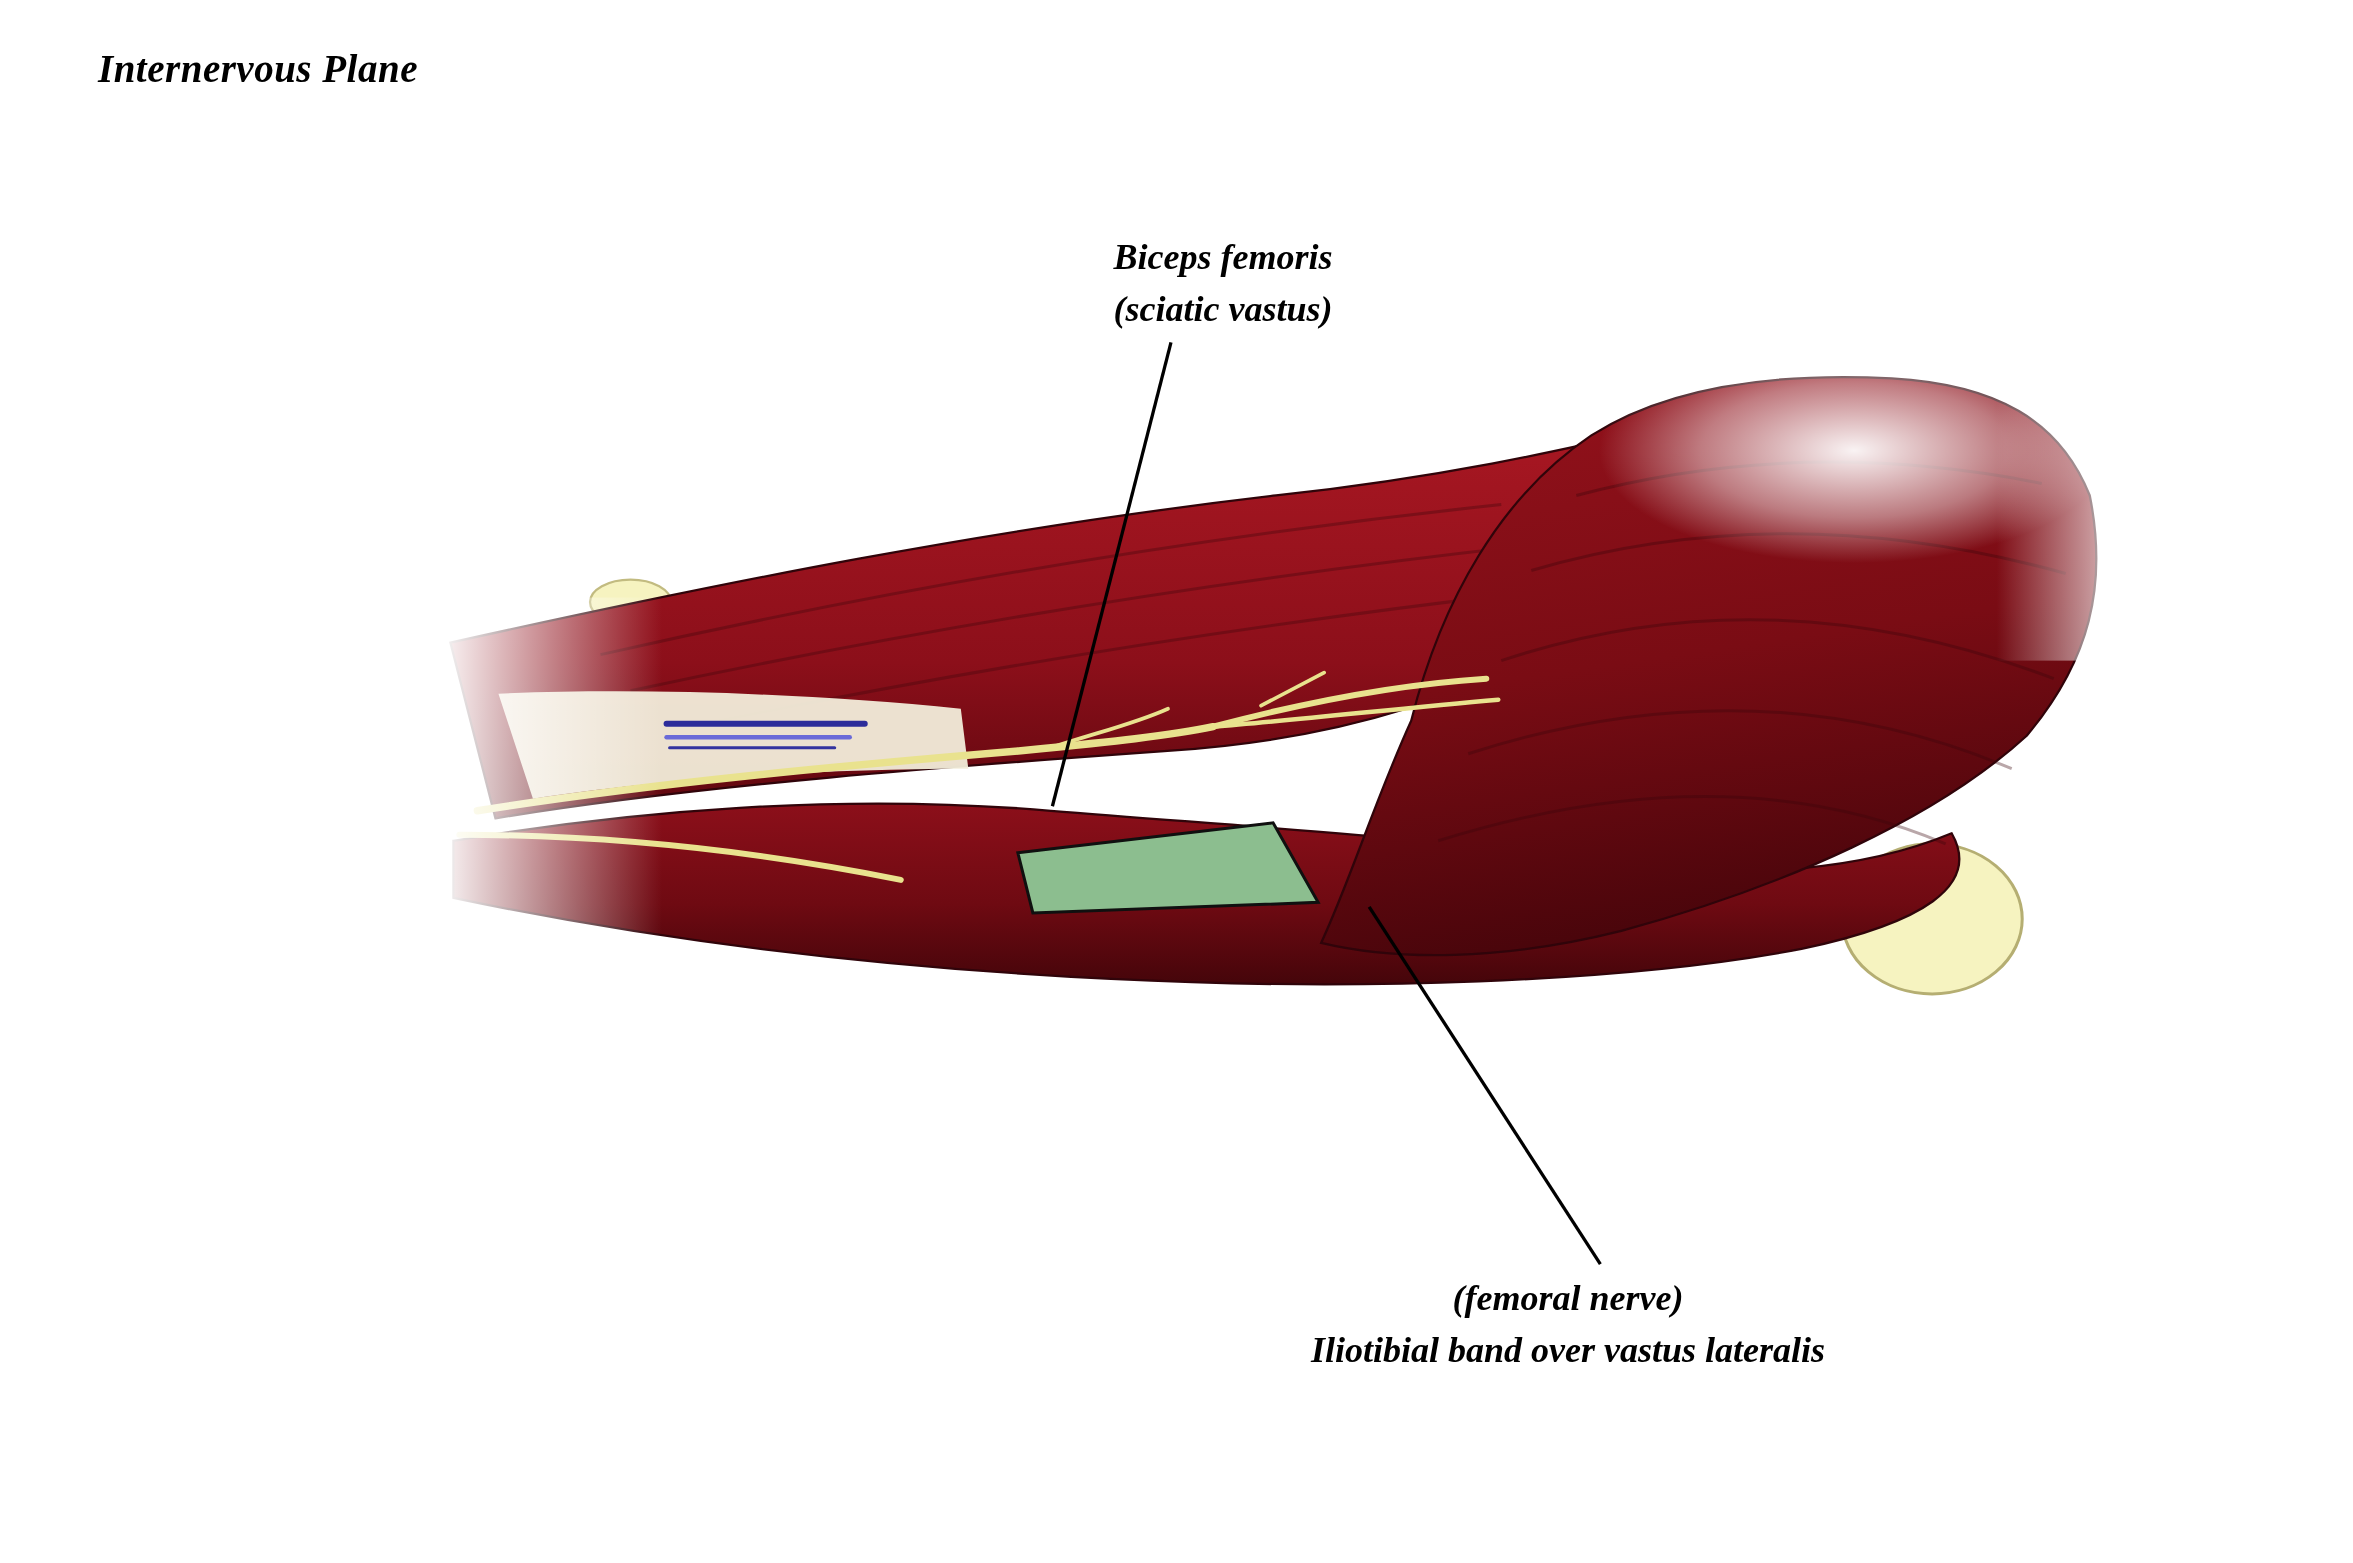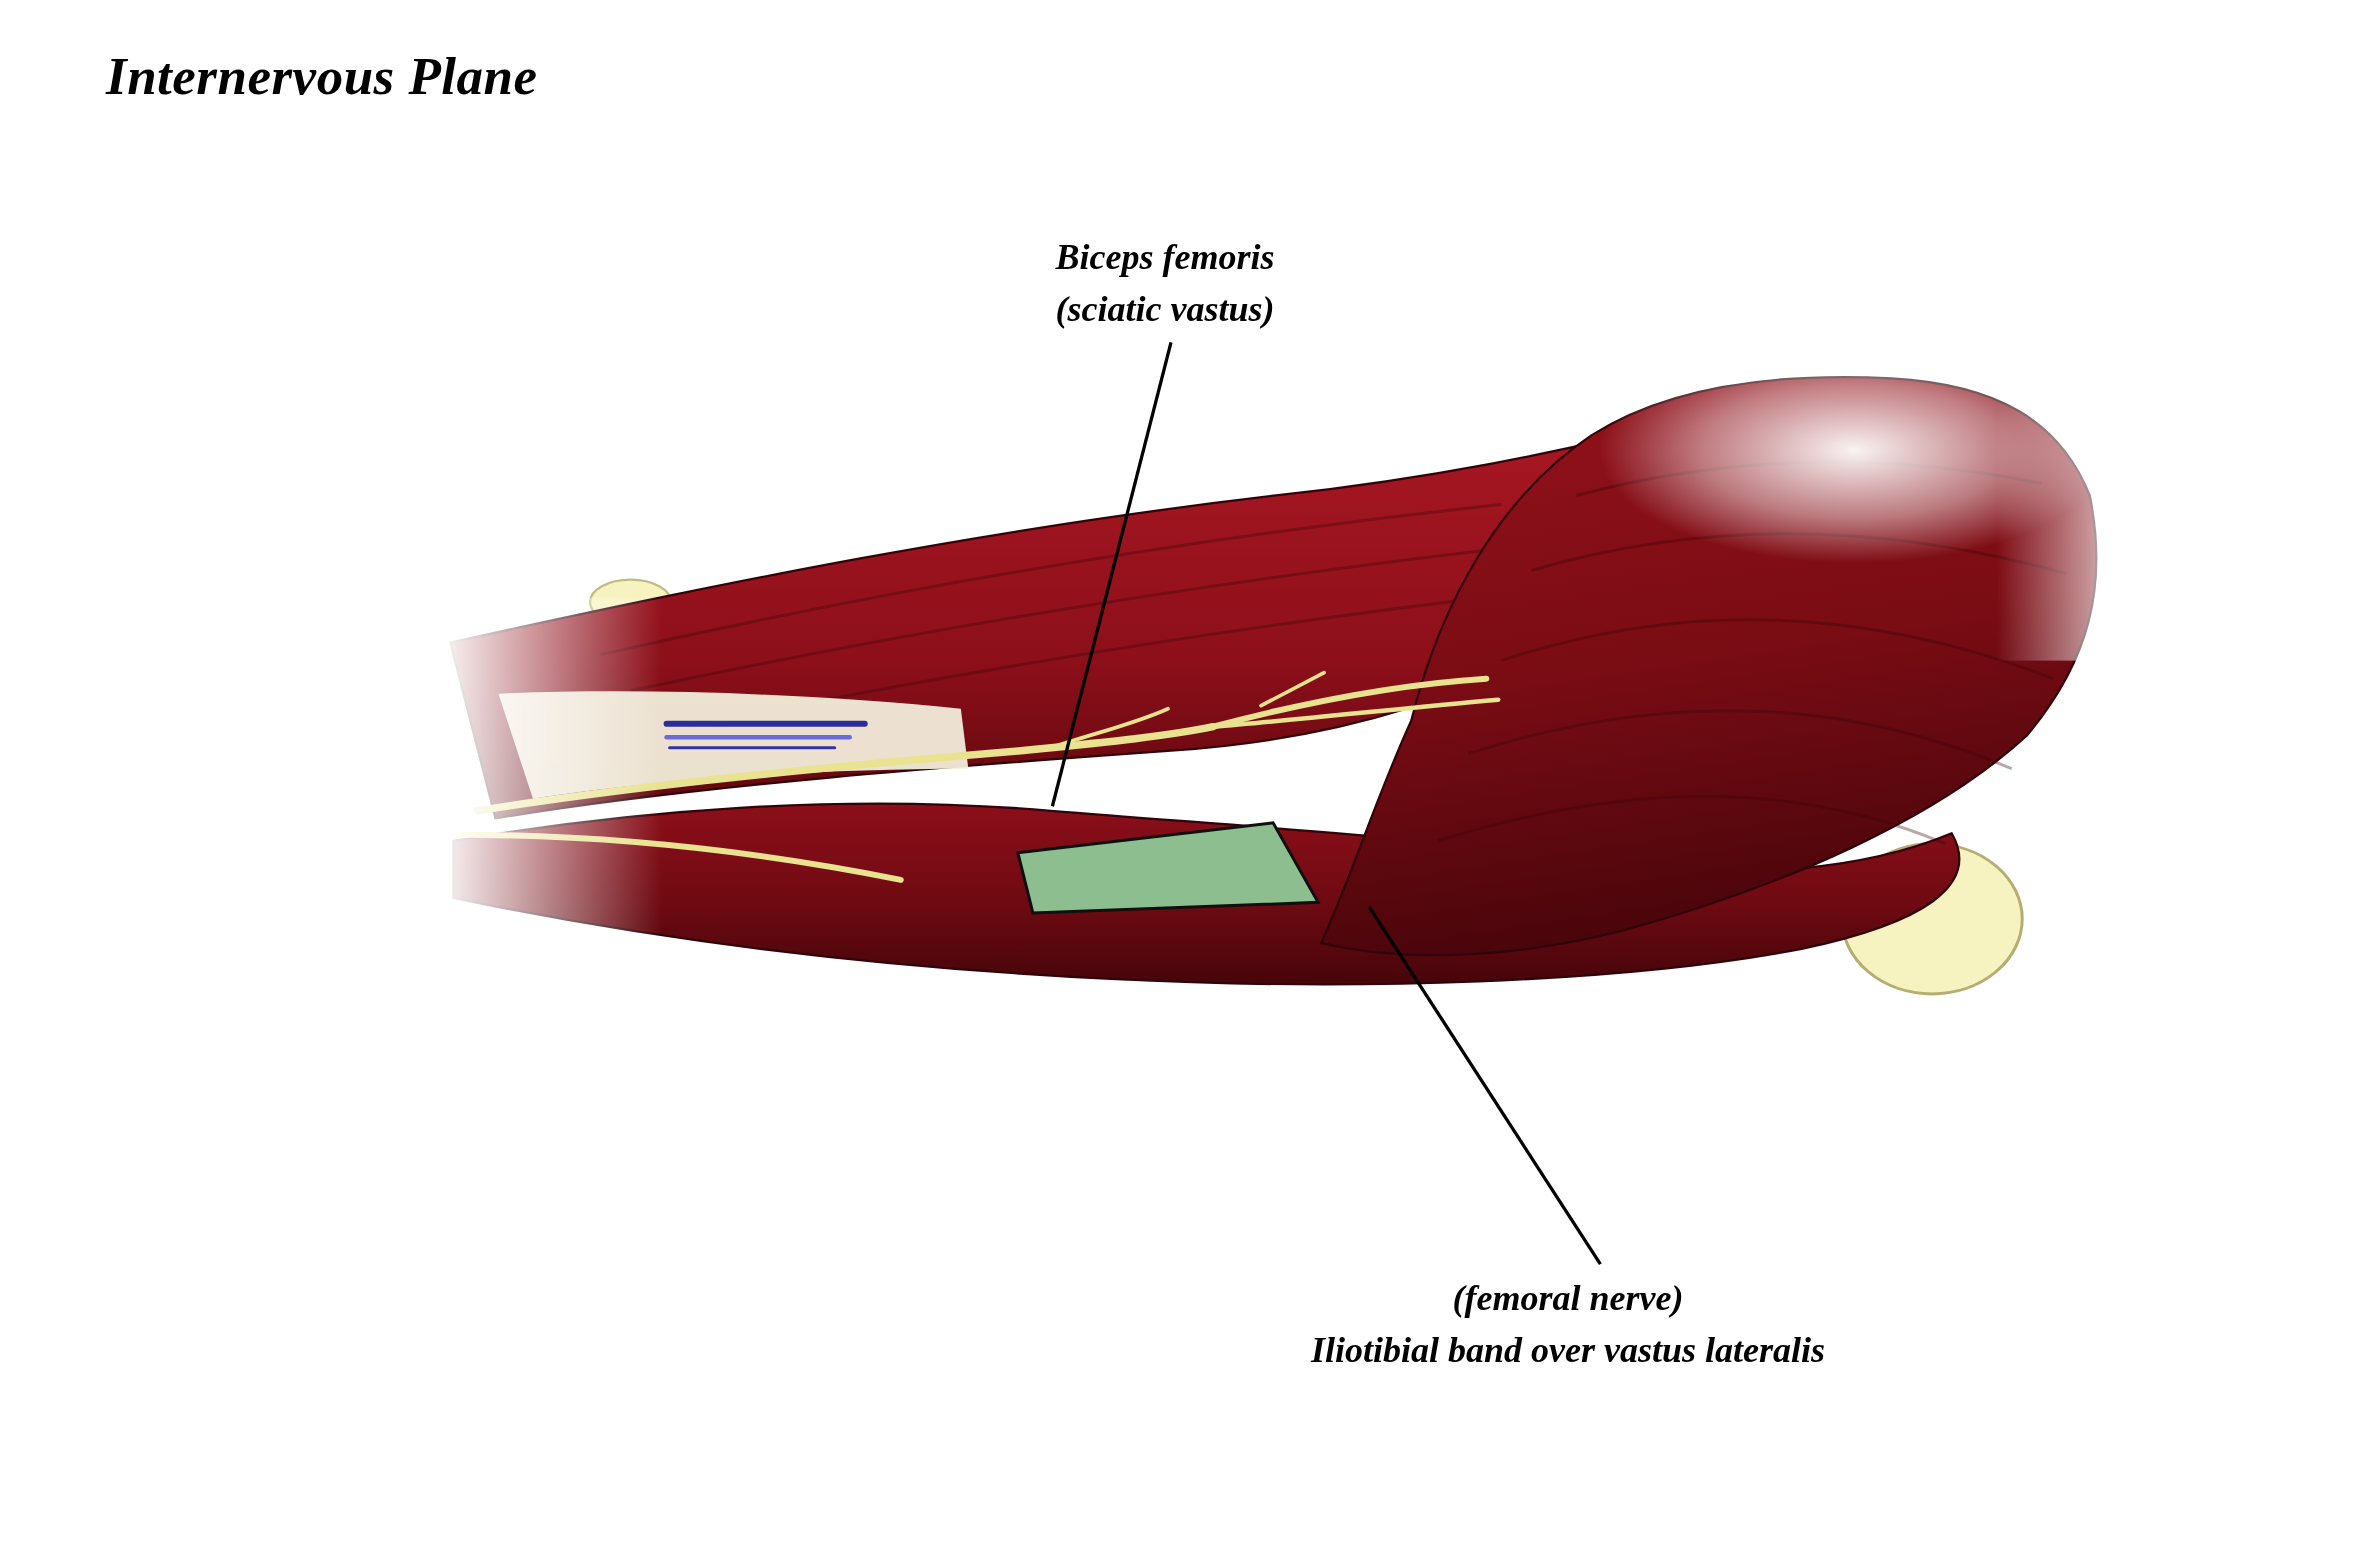--- a/index.html
+++ b/index.html
@@ -13,45 +13,44 @@
     height: 1563px;
     background: #ffffff;
     overflow: hidden;
     font-family: "Liberation Serif", "DejaVu Serif", serif;
     color: #000000;
   }
   .diagram-title {
     position: absolute;
     left: 98px;
     top: 46px;
-    font-size: 53px;
+    font-size: 39px;
     font-weight: bold;
     font-style: italic;
     letter-spacing: 0.5px;
     white-space: nowrap;
-    margin-left: 8px;
   }
   .figure-svg {
     position: absolute;
     left: 0;
     top: 0;
     width: 100%;
     height: 100%;
   }
   .callout {
     position: absolute;
     transform: translateX(-50%);
     text-align: center;
     font-weight: bold;
     font-style: italic;
     font-size: 36px;
     line-height: 1.45;
     white-space: nowrap;
   }
-  .callout-biceps { left: 1165px; top: 231px; }
+  .callout-biceps { left: 1223px; top: 231px; }
   .callout-itb    { left: 1568px; top: 1272px; }
 </style>
 </head>
 <body>
 
 <div class="page">
 
   <div class="diagram-title">Internervous Plane</div>
 
   <svg class="figure-svg" viewBox="0 0 1568 1041" preserveAspectRatio="none">

